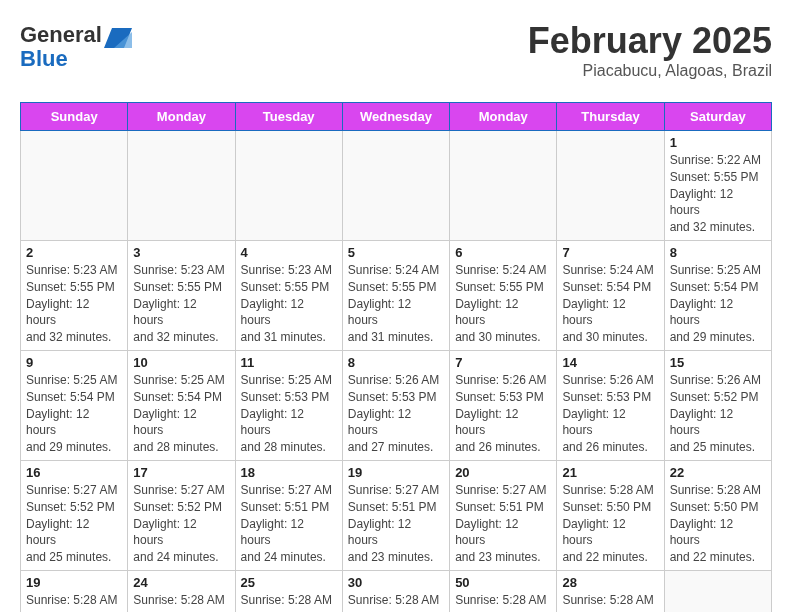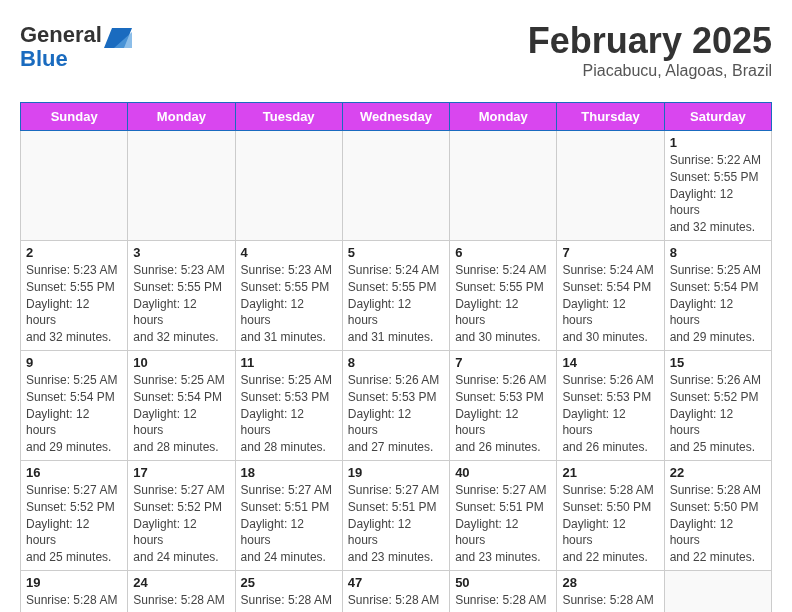--- a/index.html
+++ b/index.html
@@ -252,21 +252,21 @@
 and 24 minutes.</div>
         </td>
         <td>
           <div class="day-num">19</div>
           <div class="day-info" style="white-space: pre-line;">Sunrise: 5:27 AM
 Sunset: 5:51 PM
 Daylight: 12 hours
 and 23 minutes.</div>
         </td>
         <td>
-          <div class="day-num">40</div>
+          <div class="day-num">20</div>
           <div class="day-info" style="white-space: pre-line;">Sunrise: 5:27 AM
 Sunset: 5:51 PM
 Daylight: 12 hours
 and 23 minutes.</div>
         </td>
         <td>
           <div class="day-num">21</div>
           <div class="day-info" style="white-space: pre-line;">Sunrise: 5:28 AM
 Sunset: 5:50 PM
 Daylight: 12 hours
@@ -296,21 +296,21 @@
 and 20 minutes.</div>
         </td>
         <td>
           <div class="day-num">25</div>
           <div class="day-info" style="white-space: pre-line;">Sunrise: 5:28 AM
 Sunset: 5:48 PM
 Daylight: 12 hours
 and 20 minutes.</div>
         </td>
         <td>
-          <div class="day-num">47</div>
+          <div class="day-num">30</div>
           <div class="day-info" style="white-space: pre-line;">Sunrise: 5:28 AM
 Sunset: 5:48 PM
 Daylight: 12 hours
 and 19 minutes.</div>
         </td>
         <td>
           <div class="day-num">50</div>
           <div class="day-info" style="white-space: pre-line;">Sunrise: 5:28 AM
 Sunset: 5:48 PM
 Daylight: 12 hours

